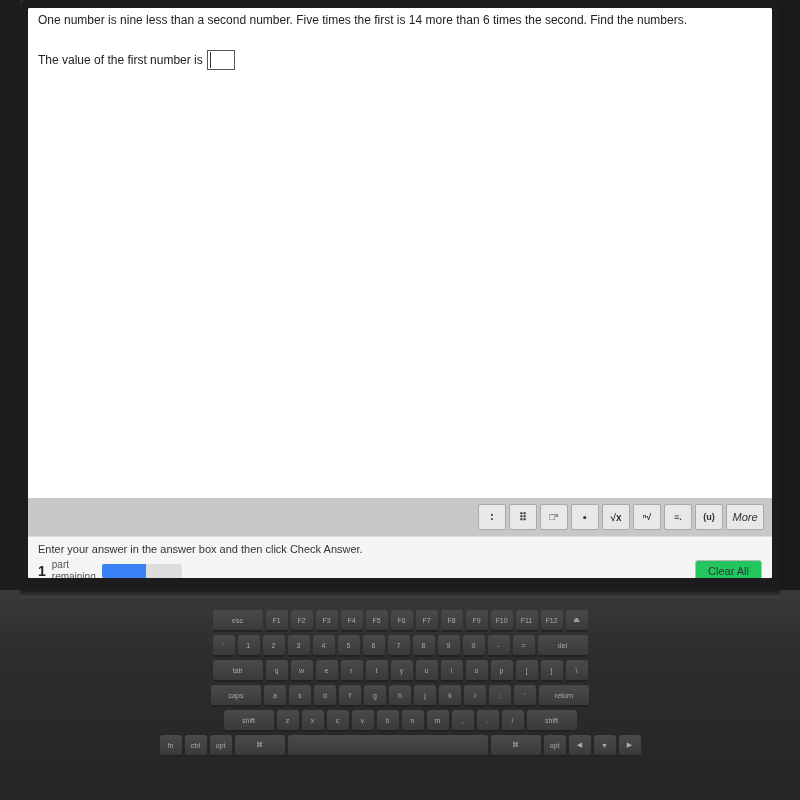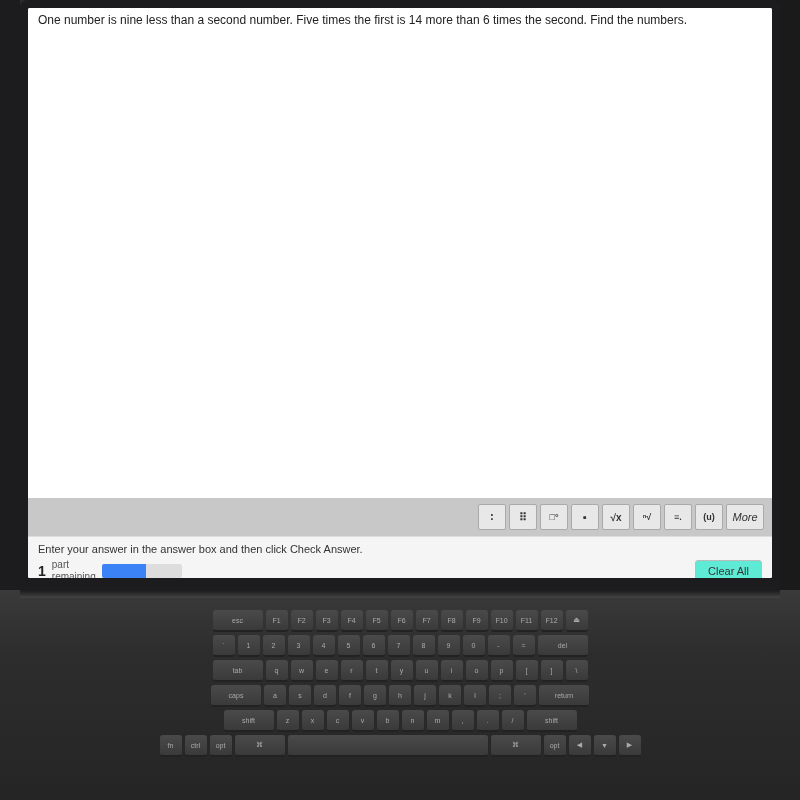--- a/index.html
+++ b/index.html
@@ -186,21 +186,21 @@
     }
 
     .progress-fill {
       height: 100%;
       background: #3b82f6;
       width: 55%;
     }
 
     .clear-all-btn {
       padding: 4px 12px;
-      background: #5eead4;
+      background: #22c55e;
       border: 1px solid #bbb;
       border-radius: 3px;
       font-size: 11px;
       color: #333;
       cursor: pointer;
     }
 
     
     .laptop-bottom {
       position: absolute;
@@ -277,20 +277,26 @@
 
   <div class="left-bezel"></div>
   <div class="right-bezel"></div>
 
   <div class="screen-bezel">
     <div class="screen">
       <div class="content-area">
 
         <div class="question-text">One number is nine less than a second number. Five times the first is 14 more than 6 times the second. Find the numbers.</div>
 
+        <div class="answer-line">
+          <span>The value of the first number is</span>
+          <div class="answer-input-box">
+            <div class="cursor-indicator"></div>
+          </div>
+        </div>
 
         <div class="toolbar">
           <div class="toolbar-btn">∶</div>
           <div class="toolbar-btn">⠿</div>
           <div class="toolbar-btn" style="font-size:9px;">□°</div>
           <div class="toolbar-btn">▪</div>
           <div class="toolbar-btn" style="font-size:10px;">√x</div>
           <div class="toolbar-btn" style="font-size:9px;">ⁿ√</div>
           <div class="toolbar-btn" style="font-size:9px;">≡.</div>
           <div class="toolbar-btn" style="font-size:9px;">(u)</div>

